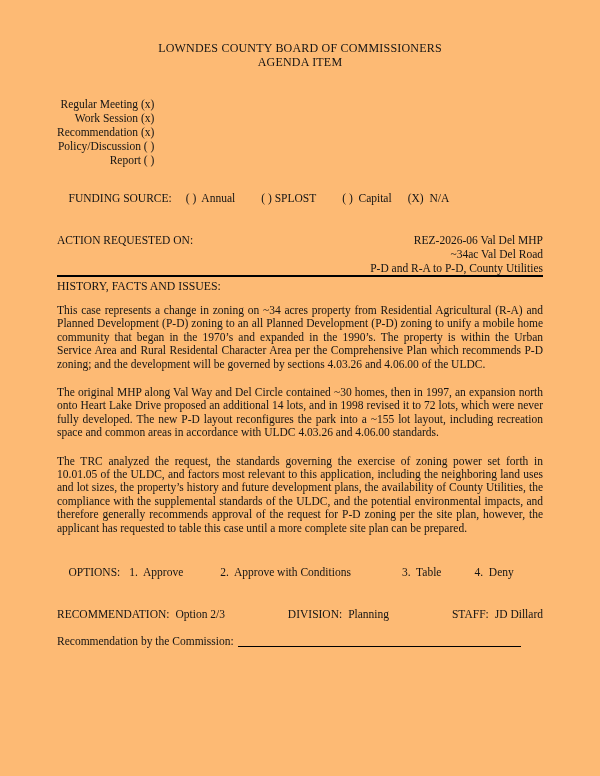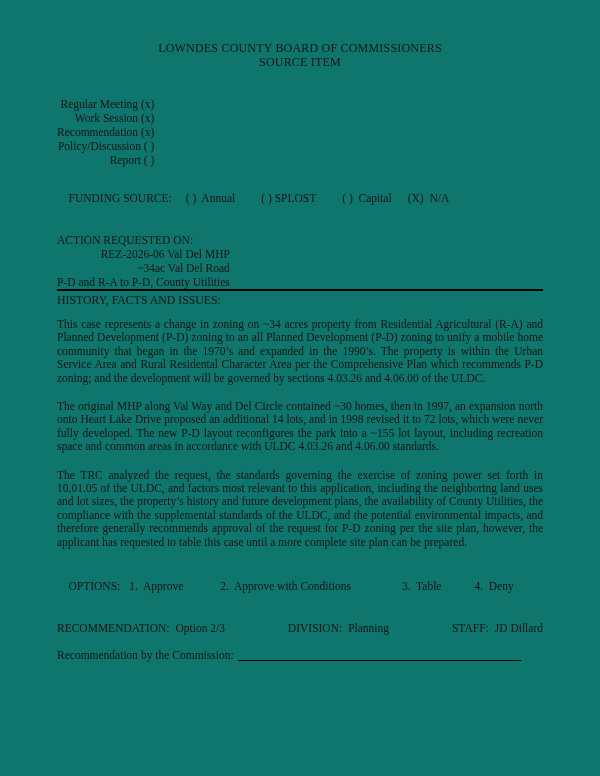--- a/index.html
+++ b/index.html
@@ -12,21 +12,21 @@
     height: 776px;
     font-family: "Liberation Serif", "DejaVu Serif", serif;
     color: #141414;
     -webkit-font-smoothing: antialiased;
   }
   .page {
     box-sizing: border-box;
     width: 600px;
     height: 776px;
     padding: 41px 57px 0 57px;
-    background: #0f766e;
+    background: #fdba74;
     font-size: 11.5px;
     line-height: 14px;
   }
   .doc-header {
     text-align: center;
     font-size: 12px;
     line-height: 14px;
     letter-spacing: 0.2px;
     margin-bottom: 28px;
   }
@@ -43,23 +43,22 @@
   .funding-row {
     white-space: pre;
     margin-bottom: 14px;
   }
   .funding-row .fopt-1 { margin-left: 14px; }
   .funding-row .fopt-2 { margin-left: 26px; }
   .funding-row .fopt-3 { margin-left: 26px; }
   .funding-row .fopt-4 { margin-left: 16px; }
   .action {
     display: flex;
-    justify-content: center;
+    justify-content: space-between;
     align-items: flex-start;
-    flex-direction: column;
   }
   .action-lines { text-align: right; line-height: 14px; }
   .rule-thick {
     border: 0;
     border-top: 2.6px solid #000000;
     margin: 0 0 2px 0;
   }
   .history-heading {
     font-size: 11.8px;
     line-height: 14px;
@@ -99,21 +98,21 @@
     margin-left: 4px;
   }
 </style>
 </head>
 <body>
 
 <div class="page">
 
   <div class="doc-header">
     <div>LOWNDES COUNTY BOARD OF COMMISSIONERS</div>
-    <div>SOURCE ITEM</div>
+    <div>AGENDA ITEM</div>
   </div>
 
   <div class="meta">
     <div class="meta-right">
       <div class="mrow">Regular Meeting (x)</div>
       <div class="mrow">Work Session (x)</div>
       <div class="mrow">Recommendation (x)</div>
       <div class="mrow">Policy/Discussion ( )</div>
       <div class="mrow">Report ( )</div>
     </div>

